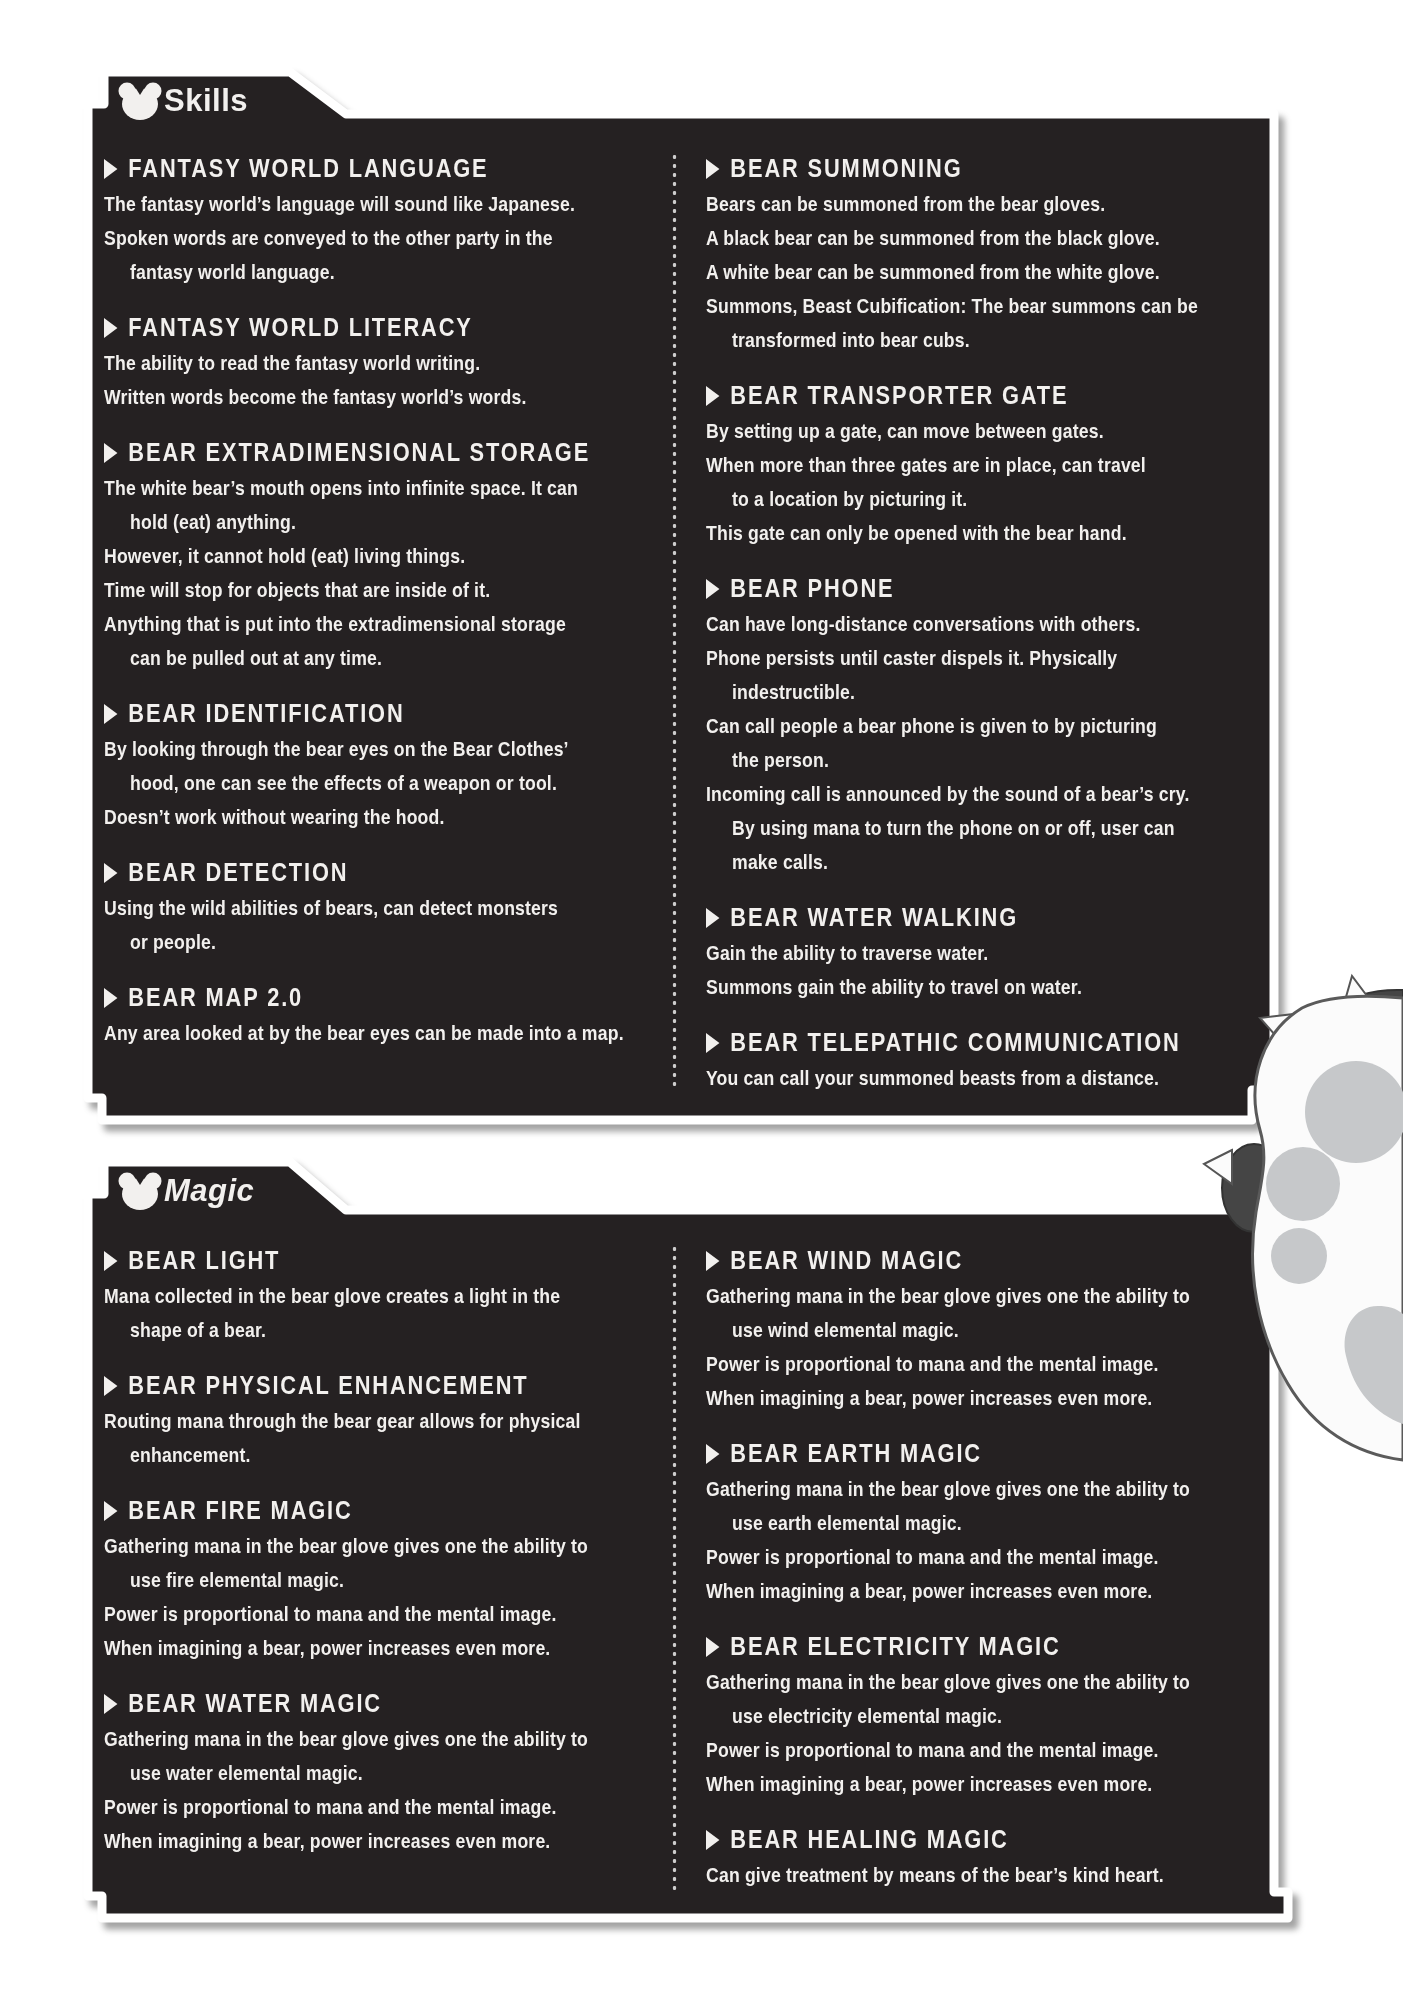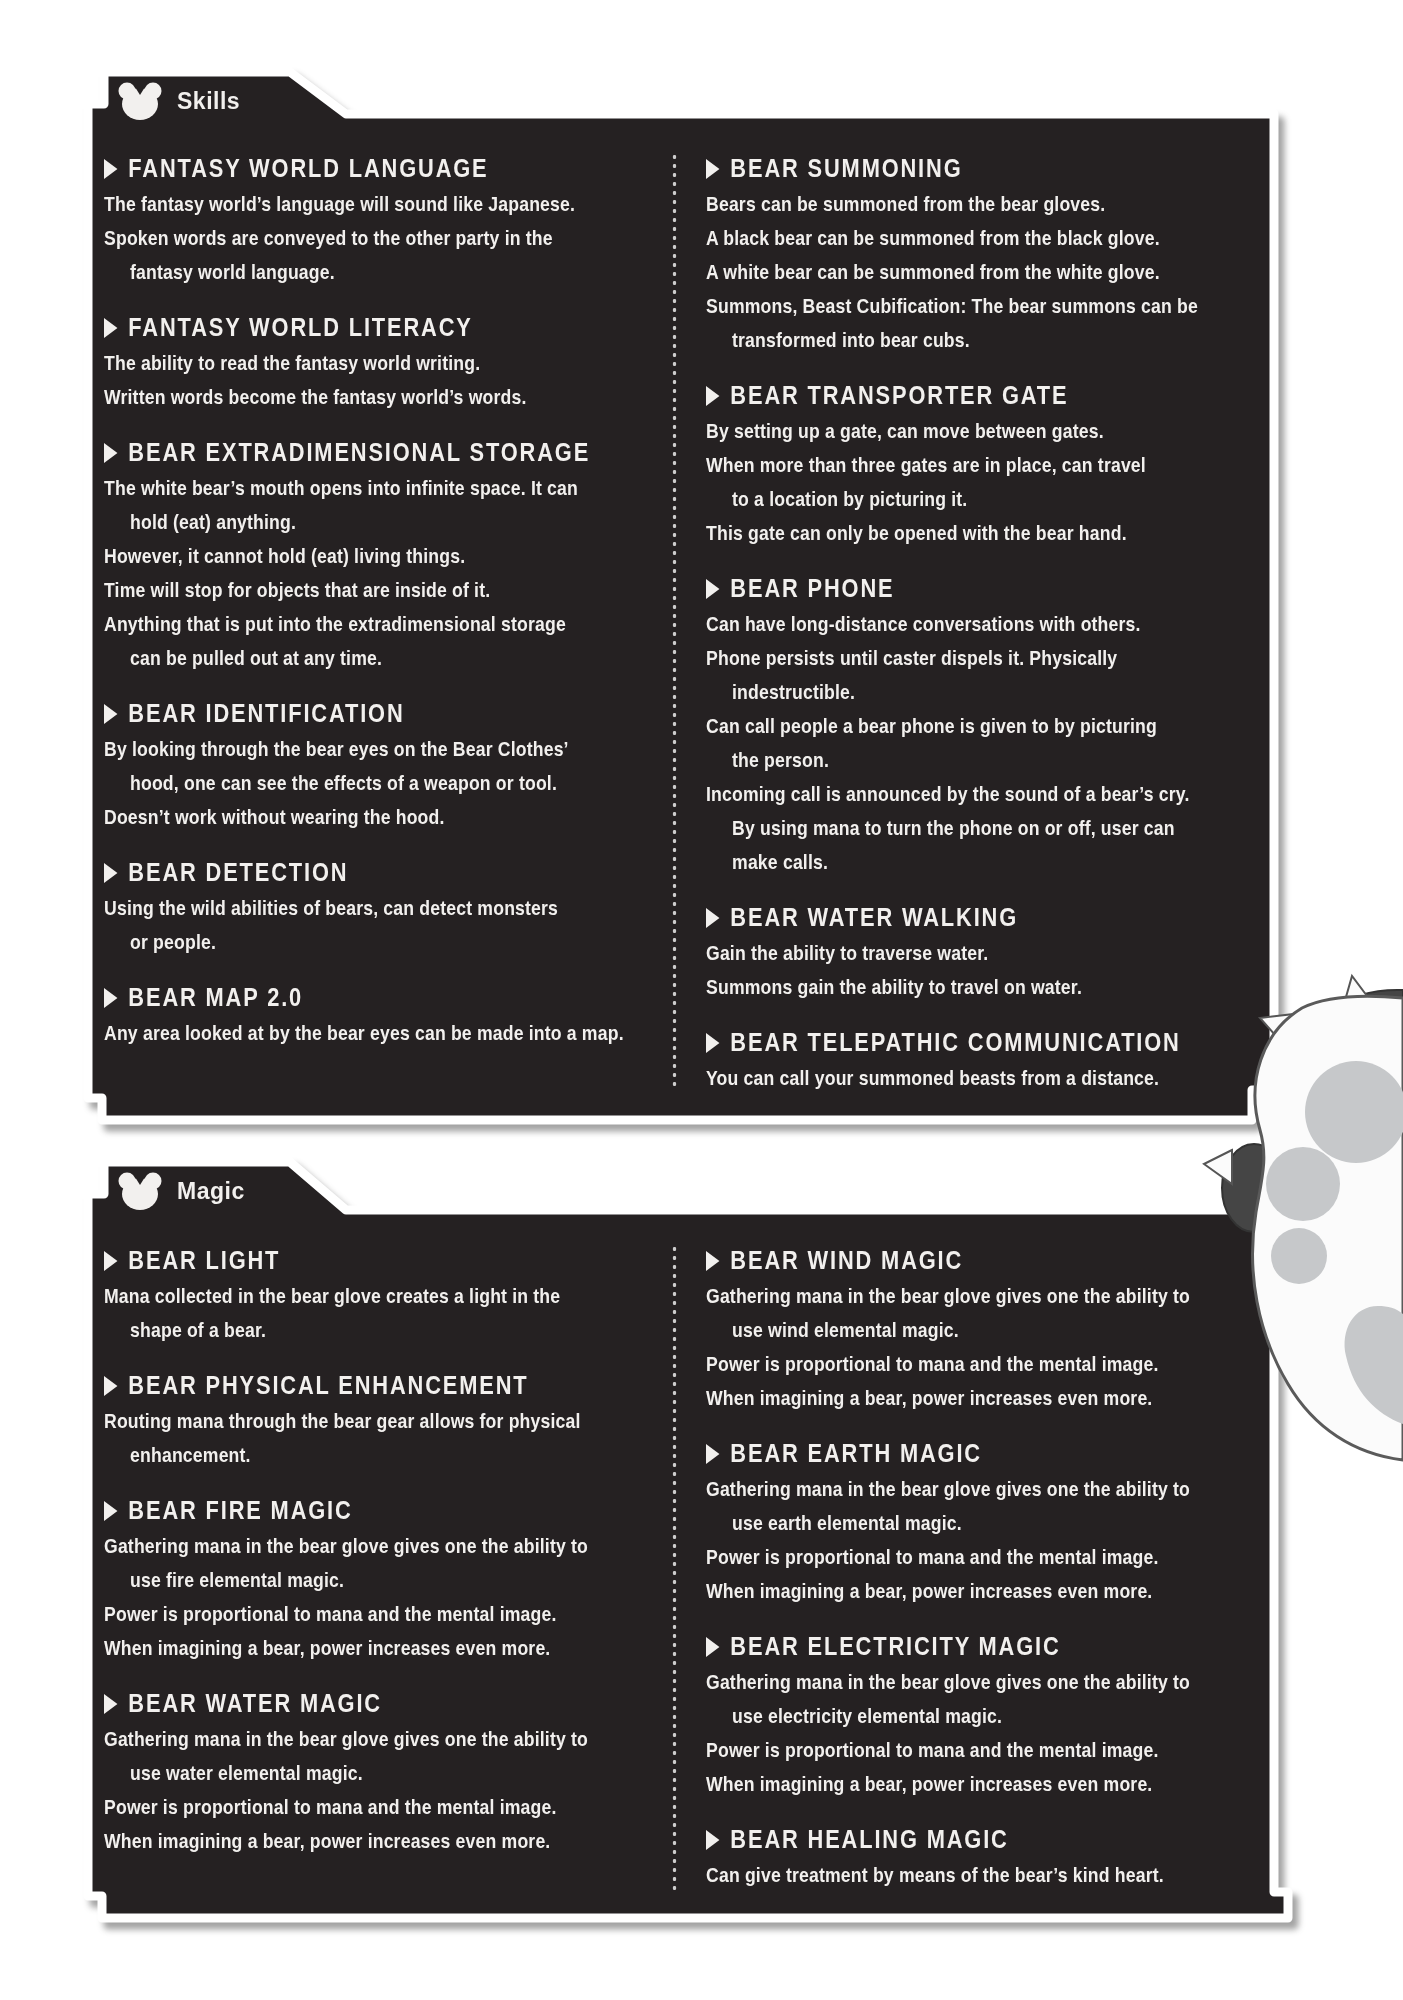--- a/index.html
+++ b/index.html
@@ -8,25 +8,25 @@
     background:var(--page-bg,#fff); overflow:hidden;
     font-family:"Liberation Sans",sans-serif;
   }
   .panel-layer{position:absolute; left:0; top:0; z-index:1;}
   .panel-path{
     fill:var(--panel-bg,#252122);
     stroke:#fff; stroke-width:9; stroke-linejoin:round;
   }
   .panel-shadow{filter:drop-shadow(6px 7px 3px rgba(50,50,50,.45));}
   .tab{
-    position:absolute; z-index:3; display:flex; align-items:center; gap:13px;
-    color:var(--text-col,#f2f0ee); font-weight:bold; font-size:23px; letter-spacing:.5px;
+    position:absolute; z-index:3; display:flex; align-items:center; 
+    color:var(--text-col,#f2f0ee); font-weight:bold; font-size:31px; letter-spacing:.5px;
   }
   .tab-skills{left:116px; top:80px;}
-  .tab-magic{left:116px; top:1170px;}
+  .tab-magic{left:116px; top:1170px;font-style:italic;}
   .col{
     position:absolute; z-index:2; width:700px;
     transform:scaleX(0.84); transform-origin:top left;
     color:var(--text-col,#f2f0ee);
   }
   .col-s0{left:104px; top:150px;}
   .col-s1{left:706px; top:150px;}
   .col-m0{left:104px; top:1242px;}
   .col-m1{left:706px; top:1242px;}
   .sec{margin-bottom:20px;}

